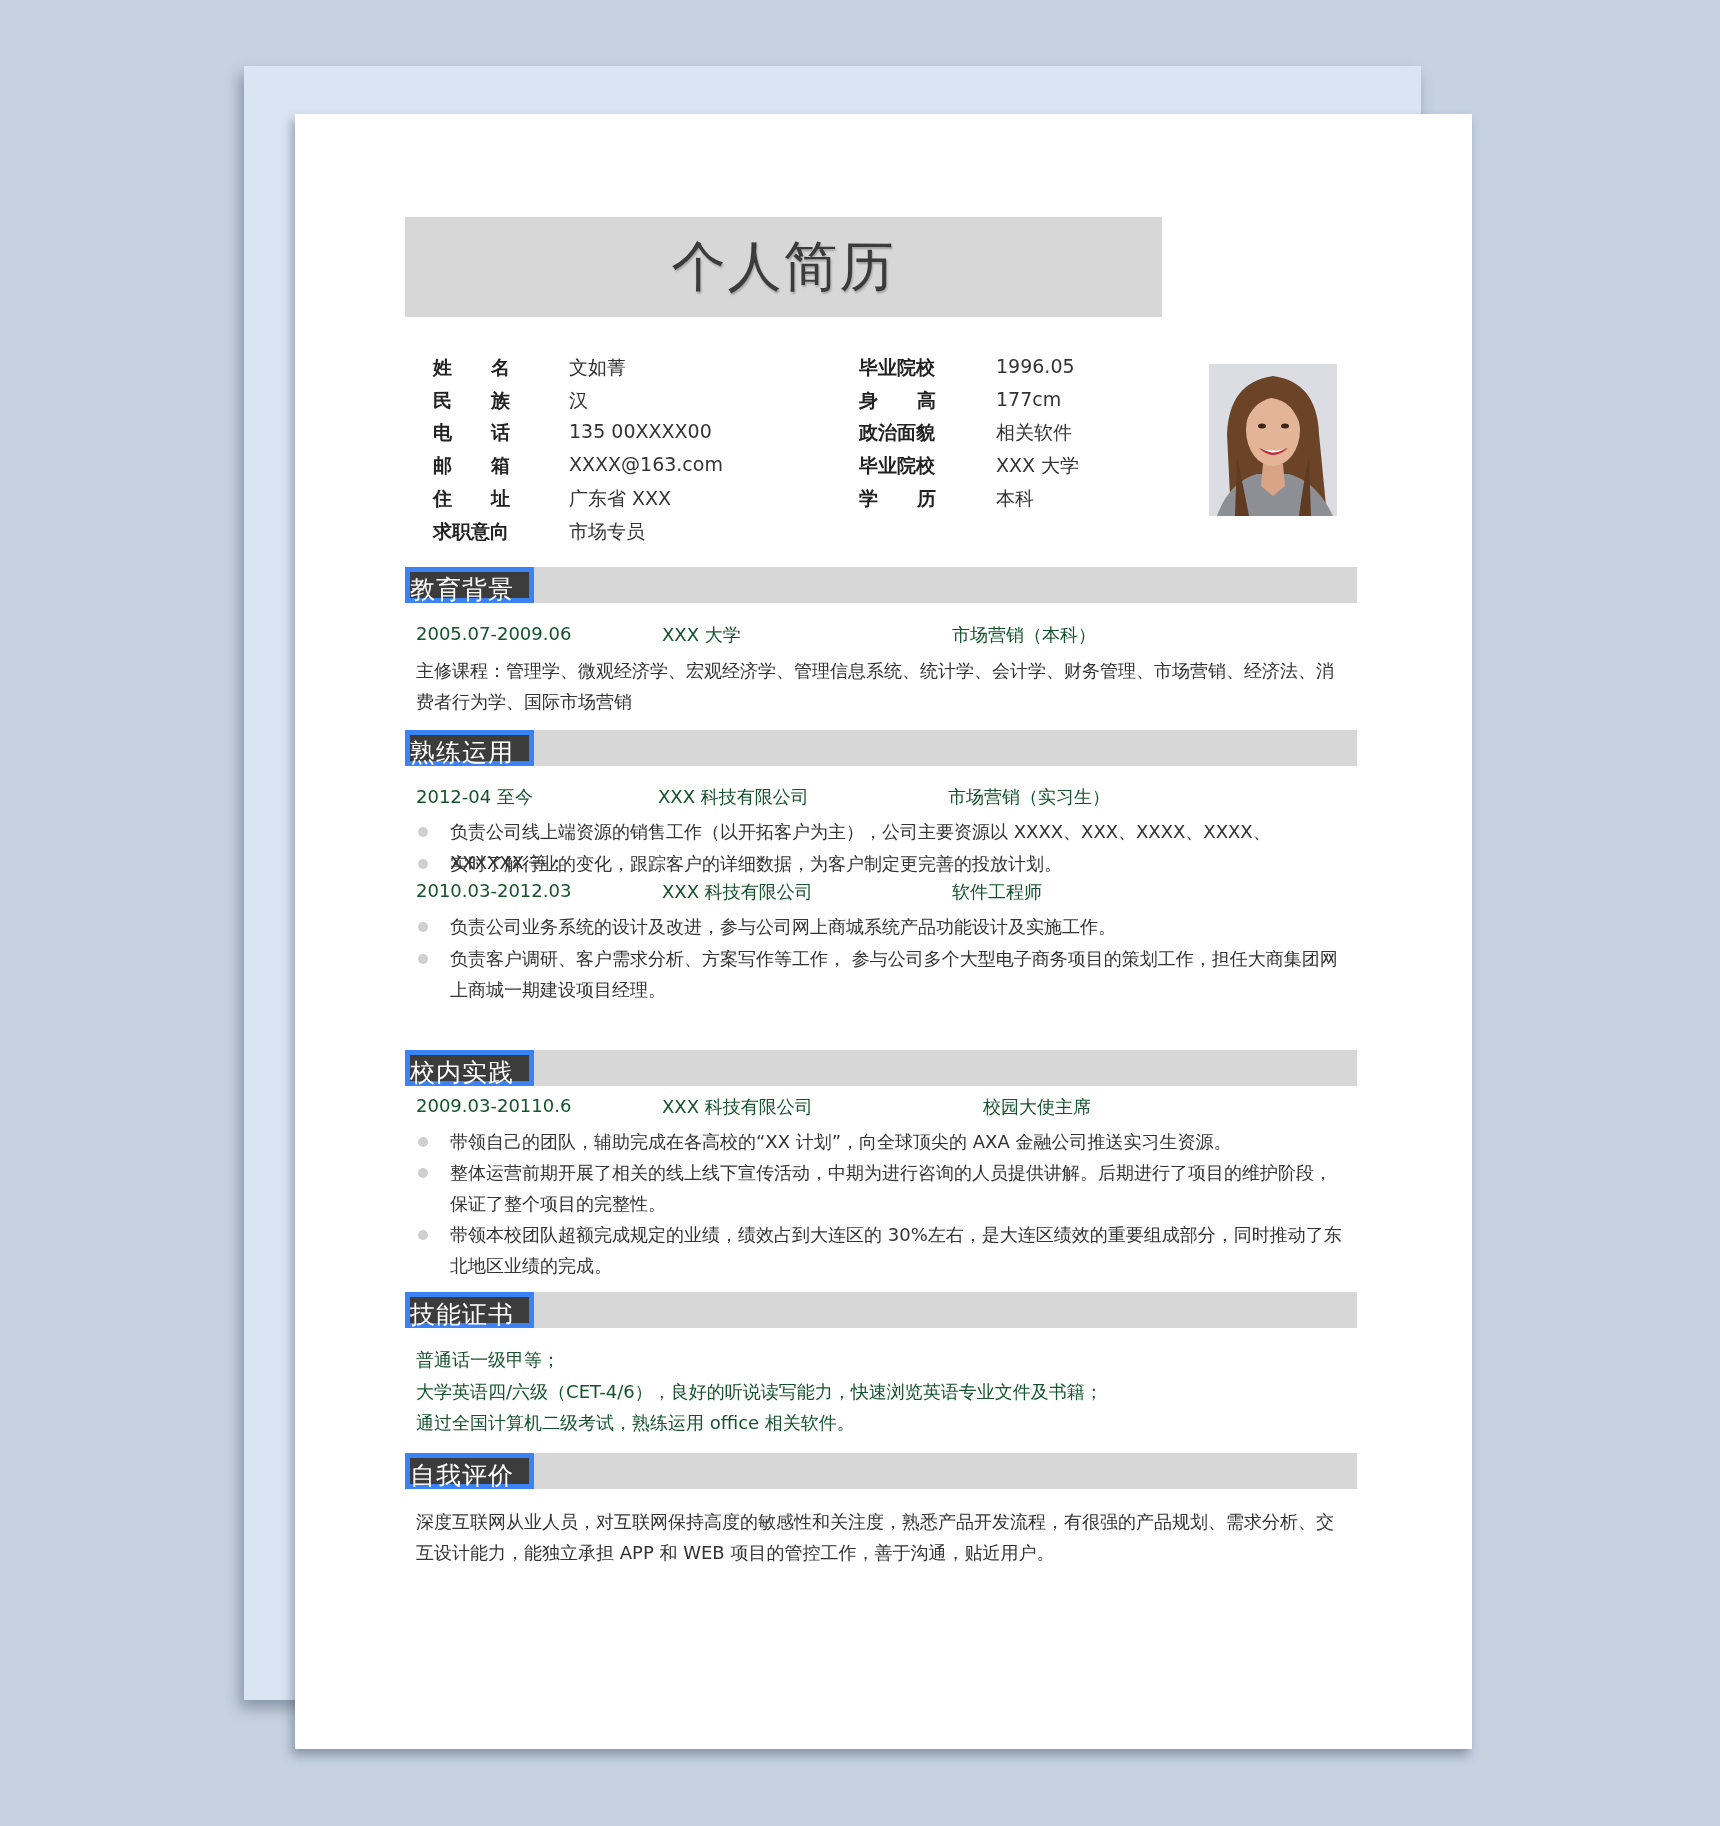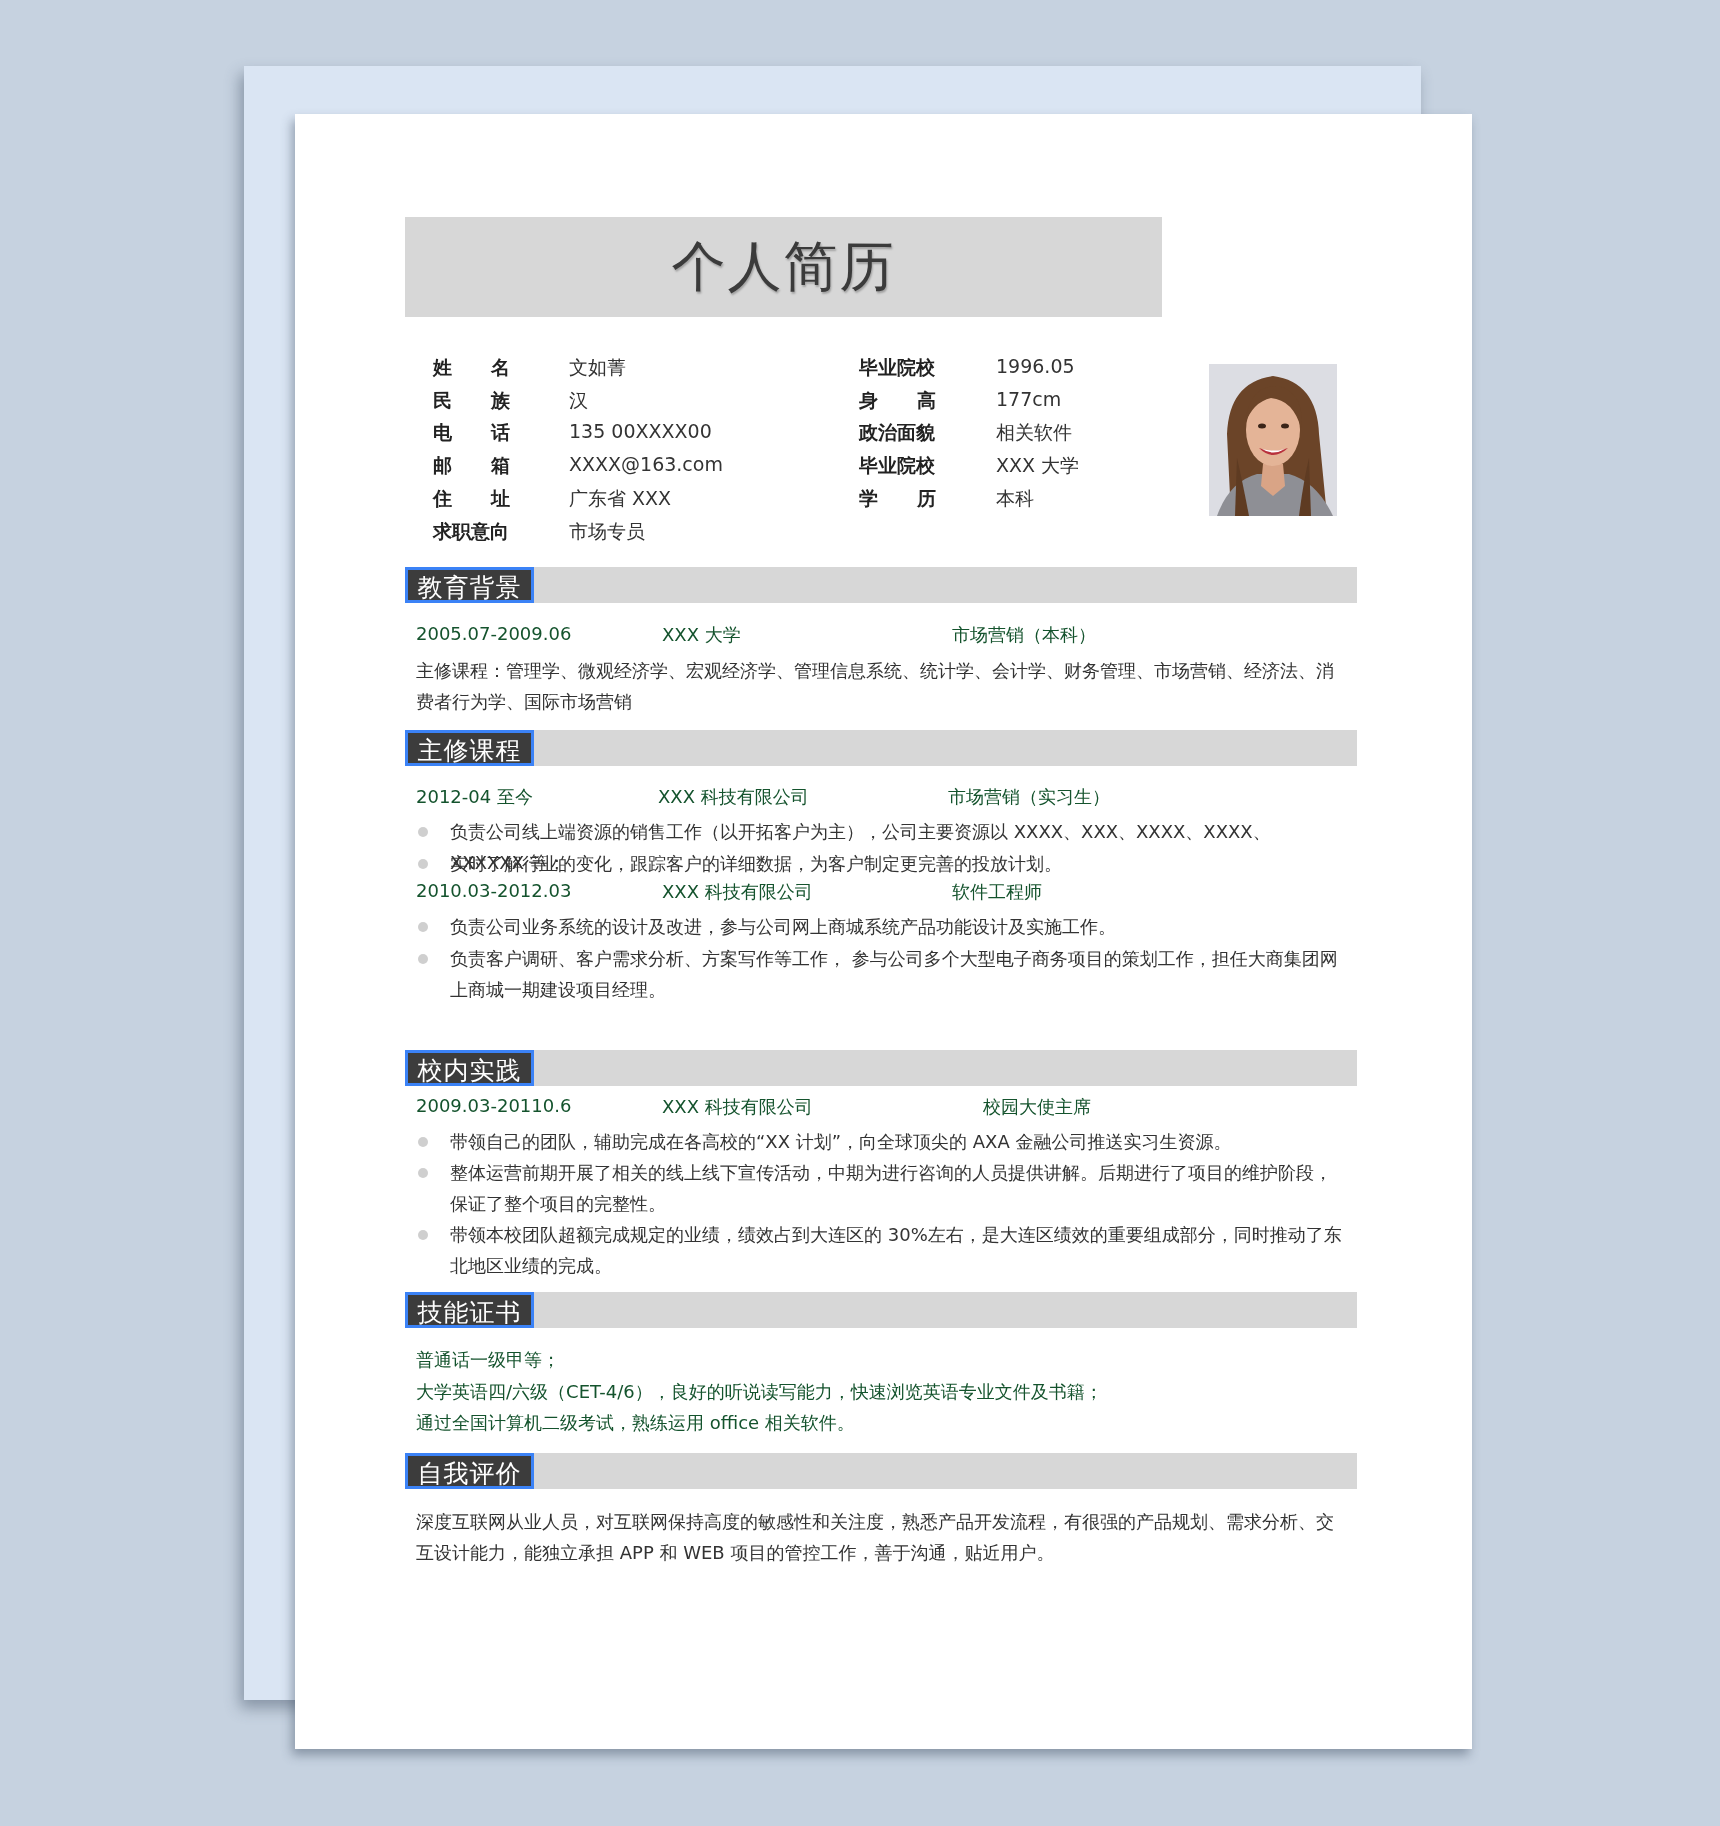--- a/index.html
+++ b/index.html
@@ -29,22 +29,22 @@
   .info-value { font-size:19px; color:#333;margin-left:24px; }
   .photo {
     position:absolute; left:1209px; top:364px; width:128px; height:152px;
     background:#dcdde3; overflow:hidden;
   }
   .sec-bar {
     position:absolute; left:405px; width:952px; height:36px; background:#d7d7d7;
   }
   .sec-tab {
     position:absolute; left:0; top:0; width:129px; height:36px; background:#3c3c3c;
-    color:#fff; font-size:25px; line-height:36px; text-align:center; letter-spacing:1px;
-    box-sizing:border-box; border:3px solid #3b82f6;
+    color:#fff; font-size:25px; line-height:36px; letter-spacing:1px;
+    box-sizing:border-box; border:5px solid #3b82f6;
   }
   .row { position:absolute; font-size:18px; color:#14532d; white-space:nowrap; }
   .para { position:absolute; font-size:18px; color:#333; line-height:31px; width:935px; }
   .bullet-item { position:absolute; left:418px; width:925px; font-size:18px; color:#333; line-height:31px; }
   .bullet-dot {
     position:absolute; left:0; top:11px; width:10px; height:10px; border-radius:50%;
     background:#cfcfcf;
   }
   .bullet-text { margin-left:32px; display:block; }
 </style>
@@ -135,21 +135,21 @@
 
 <div class="sec-bar" style="top:567px;">
   <div class="sec-tab">教育背景</div>
 </div>
 <div class="row" style="left:416px; top:623px;">2005.07-2009.06</div>
 <div class="row" style="left:662px; top:623px;">XXX 大学</div>
 <div class="row" style="left:952px; top:623px;">市场营销（本科）</div>
 <div class="para" style="left:416px; top:655px;">主修课程：管理学、微观经济学、宏观经济学、管理信息系统、统计学、会计学、财务管理、市场营销、经济法、消费者行为学、国际市场营销</div>
 
 <div class="sec-bar" style="top:730px;">
-  <div class="sec-tab">主修课程</div>
+  <div class="sec-tab">熟练运用</div>
 </div>
 <div class="row" style="left:416px; top:785px;">2012-04 至今</div>
 <div class="row" style="left:658px; top:785px;">XXX 科技有限公司</div>
 <div class="row" style="left:948px; top:785px;">市场营销（实习生）</div>
 <div class="bullet-item" style="top:816px;">
   <span class="bullet-dot"></span>
   <span class="bullet-text">负责公司线上端资源的销售工作（以开拓客户为主），公司主要资源以 XXXX、XXX、XXXX、XXXX、XXXXXX 等；</span>
 </div>
 <div class="bullet-item" style="top:848px;">
   <span class="bullet-dot"></span>

